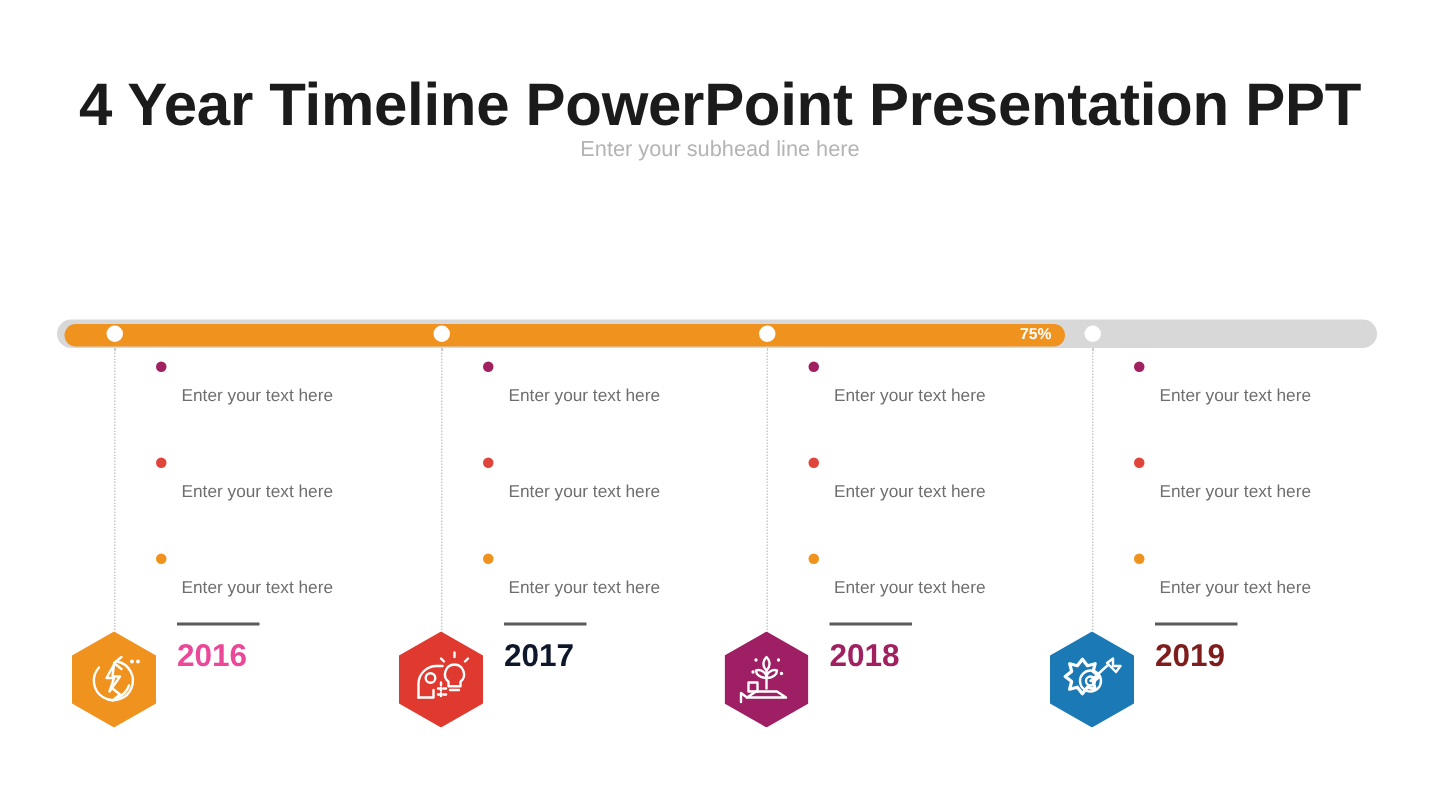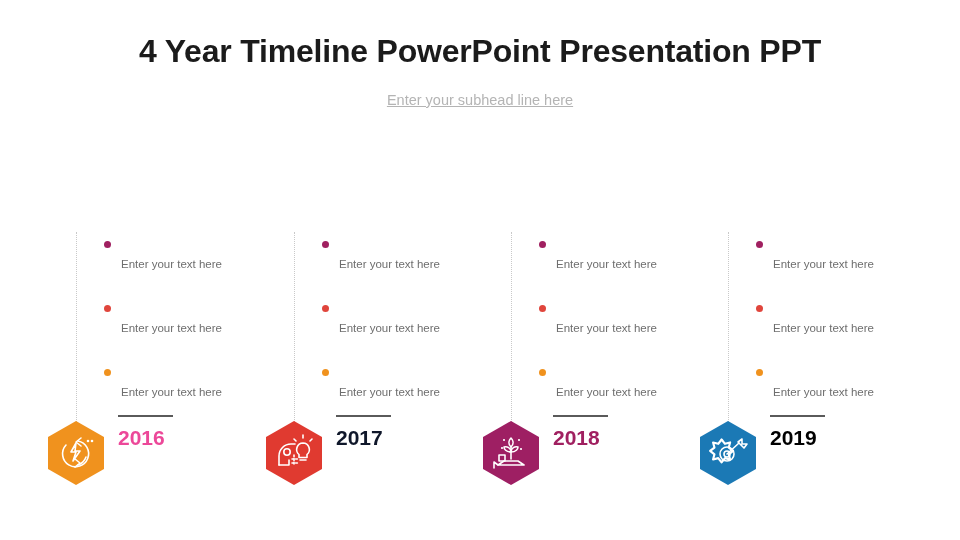--- a/index.html
+++ b/index.html
@@ -20,38 +20,37 @@
     left: 0; top: 0;
     width: 960px;
     height: 540px;
     background: #ffffff;
   }
 
   
   #title {
     position: absolute;
     left: 0;
-    top: 33px;
+    top: 48px;
     width: 960px;
     text-align: center;
-    font-size: 32px;
+    font-size: 40px;
     font-weight: bold;
     color: #1b1b1b;
     letter-spacing: -0.2px;
   }
   #subhead {
     position: absolute;
     left: 0;
     top: 92px;
     width: 960px;
     text-align: center;
     font-size: 14.5px;
     font-weight: normal;
     color: #b4b4b4;
-    text-decoration: underline;
   }
 
   
   #progress-track {
     position: absolute;
     left: 38px;
     top: 213px;
     width: 880px;
     height: 19px;
     background: #d8d8d8;
@@ -145,20 +144,25 @@
   }
 </style>
 </head>
 <body>
 
 <div id="slide">
 
   <div id="title">4 Year Timeline PowerPoint Presentation PPT</div>
   <div id="subhead">Enter your subhead line here</div>
 
+  <div id="progress-track" style="background: rgb(216, 216, 216);">
+    <div id="progress-fill" style="background: rgb(240, 146, 30);">
+      <div id="progress-pct">75%</div>
+    </div>
+  </div>
 
   <div id="markers-layer">
       <div class="bar-dot" style="left: 76px; background: rgb(255, 255, 255);"></div>
       <div class="bar-dot" style="left: 294px; background: rgb(255, 255, 255);"></div>
       <div class="bar-dot" style="left: 511px; background: rgb(255, 255, 255);"></div>
       <div class="bar-dot" style="left: 728px; background: rgb(255, 255, 255);"></div>
     </div>
   <div id="connectors-layer">
       <div class="connector" style="left: 76px;"></div>
       <div class="connector" style="left: 294px;"></div>
@@ -266,18 +270,18 @@
         </div>
         <div class="hex" style="left: 728px; top: 421px; background: rgb(27, 121, 181);"><span><svg width="56" height="64" viewBox="0 0 56 64">
               <path fill="none" stroke="#ffffff" stroke-width="1.6" stroke-linecap="round" stroke-linejoin="round" d="M24 19 l2.5 3.2 3.8 -1 -1 3.8 3.2 2.5 -3.2 2.5 1 3.8 -3.8 -1 -2.5 3.2 -2.5 -3.2 -3.8 1 1 -3.8 -3.2 -2.5 3.2 -2.5 -1 -3.8 3.8 1z" transform="translate(0,5) scale(1.35) translate(-8,-9)"></path>
               <circle fill="none" stroke="#ffffff" stroke-width="1.6" stroke-linecap="round" stroke-linejoin="round" cx="27" cy="33" r="7"></circle>
               <circle fill="none" stroke="#ffffff" stroke-width="1.6" stroke-linecap="round" stroke-linejoin="round" cx="27" cy="33" r="3"></circle>
               <path fill="none" stroke="#ffffff" stroke-width="1.6" stroke-linecap="round" stroke-linejoin="round" d="M27 33 l12 -11"></path>
               <path fill="none" stroke="#ffffff" stroke-width="1.6" stroke-linecap="round" stroke-linejoin="round" d="M38 21 l4 -3 0 5 5 0 -3 4 -6 -6z"></path>
             </svg></span></div>
         <div class="year-block" style="left: 770px; top: 415px;">
           <div class="year-rule"></div>
-          <div class="year-text" style="color: #000000;">2019</div>
+          <div class="year-text" style="color: #7f1d1d;">2019</div>
         </div>
       </div>
     </div>
 
 </div>
 
 </body></html>

